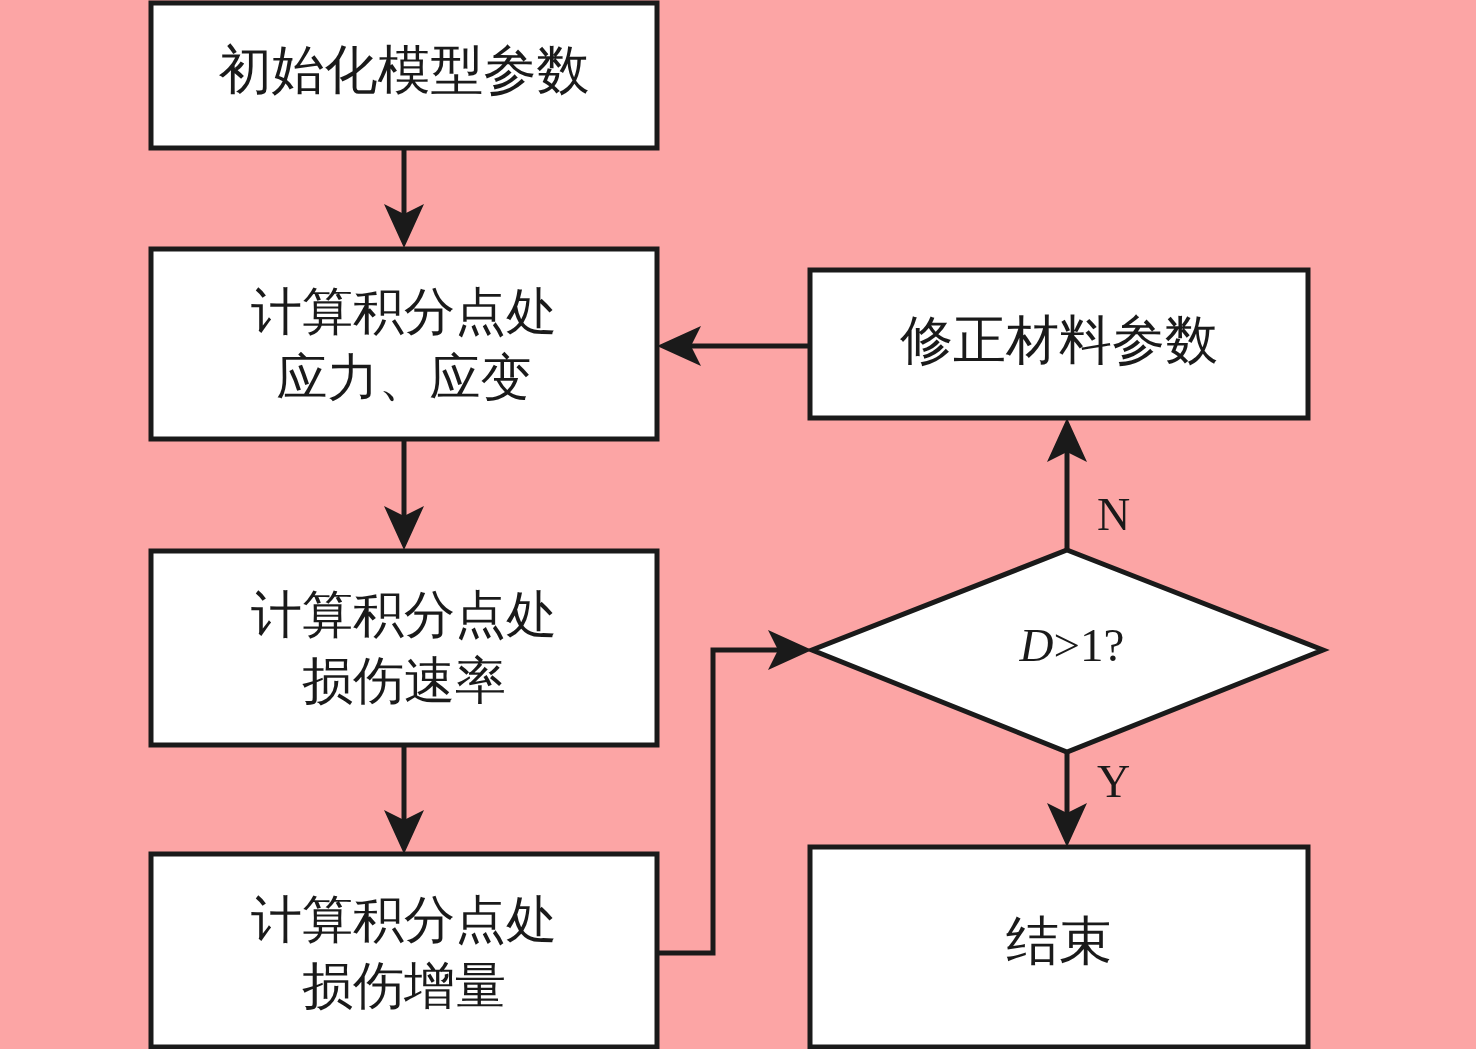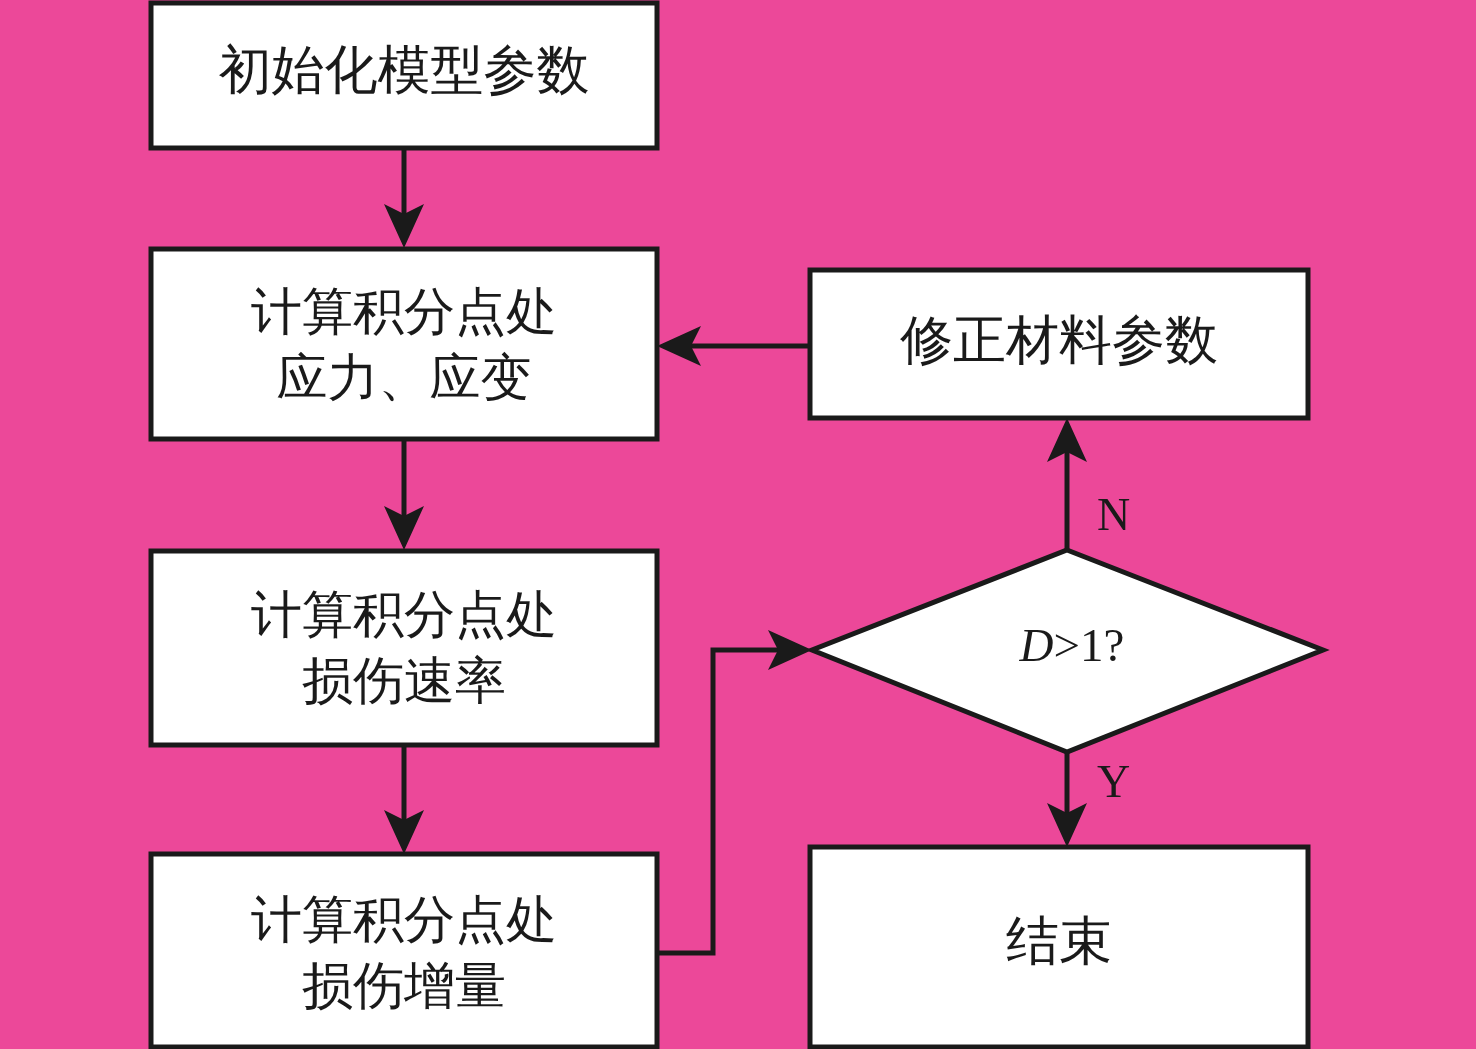--- a/index.html
+++ b/index.html
@@ -10,21 +10,21 @@
   body {
     width: 1476px;
     height: 1049px;
     font-family: "Liberation Serif", "DejaVu Serif", serif;
     overflow: hidden;
   }
   #flowchart-root {
     position: relative;
     width: 1476px;
     height: 1049px;
-    background: #ec4899;
+    background: #fca5a5;
   }
   svg.chart-svg {
     display: block;
     width: 1476px;
     height: 1049px;
   }
   .node-shape {
     fill: #ffffff;
     stroke: #1a1a1a;
     stroke-width: 5;

